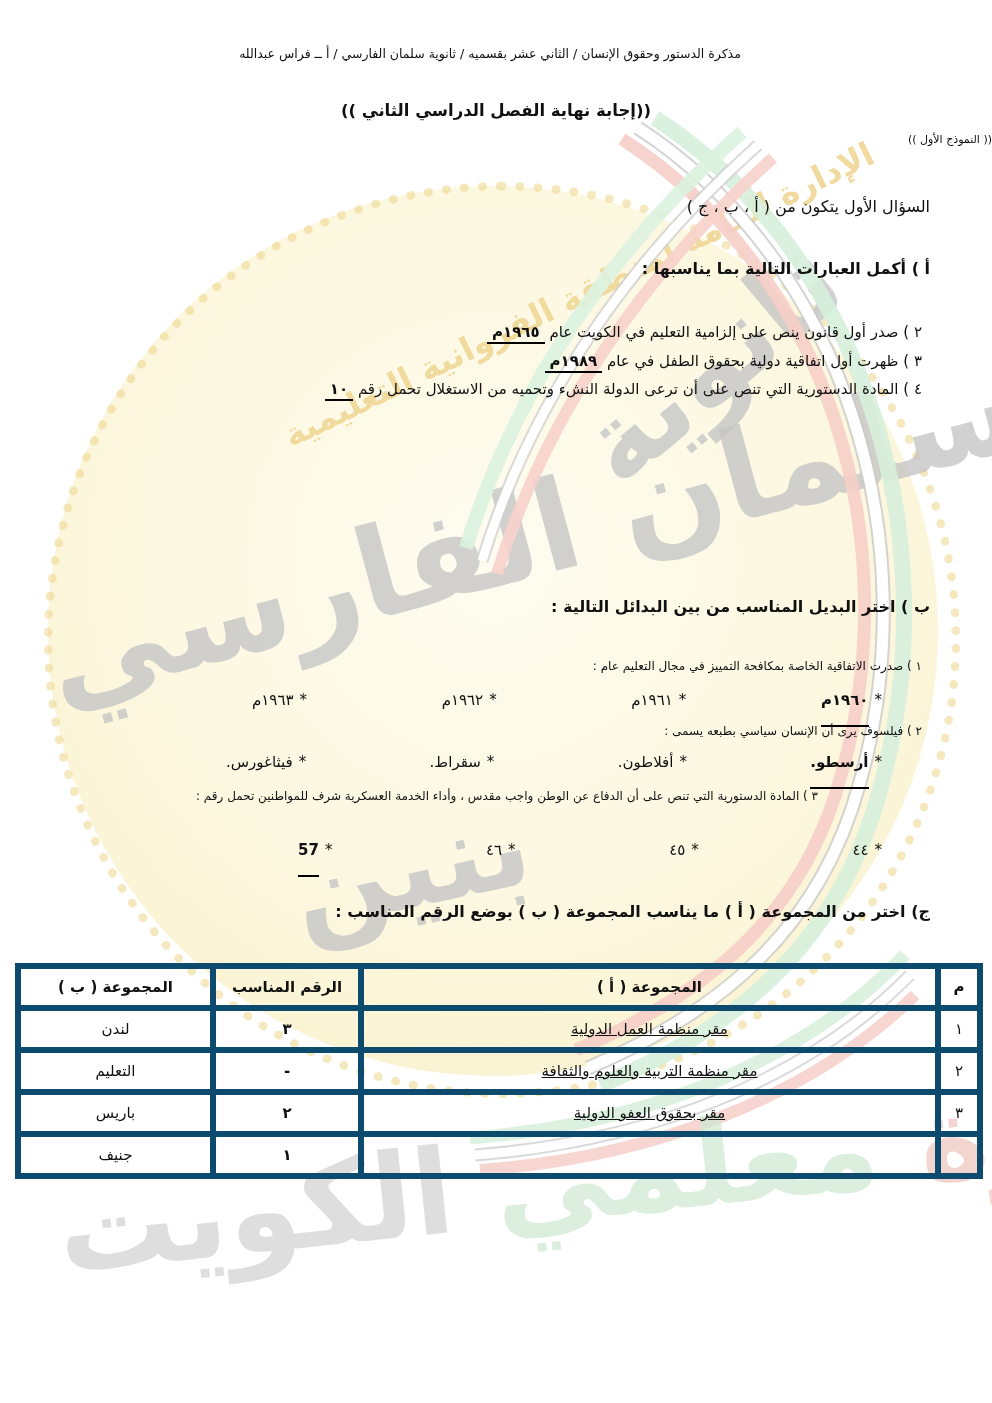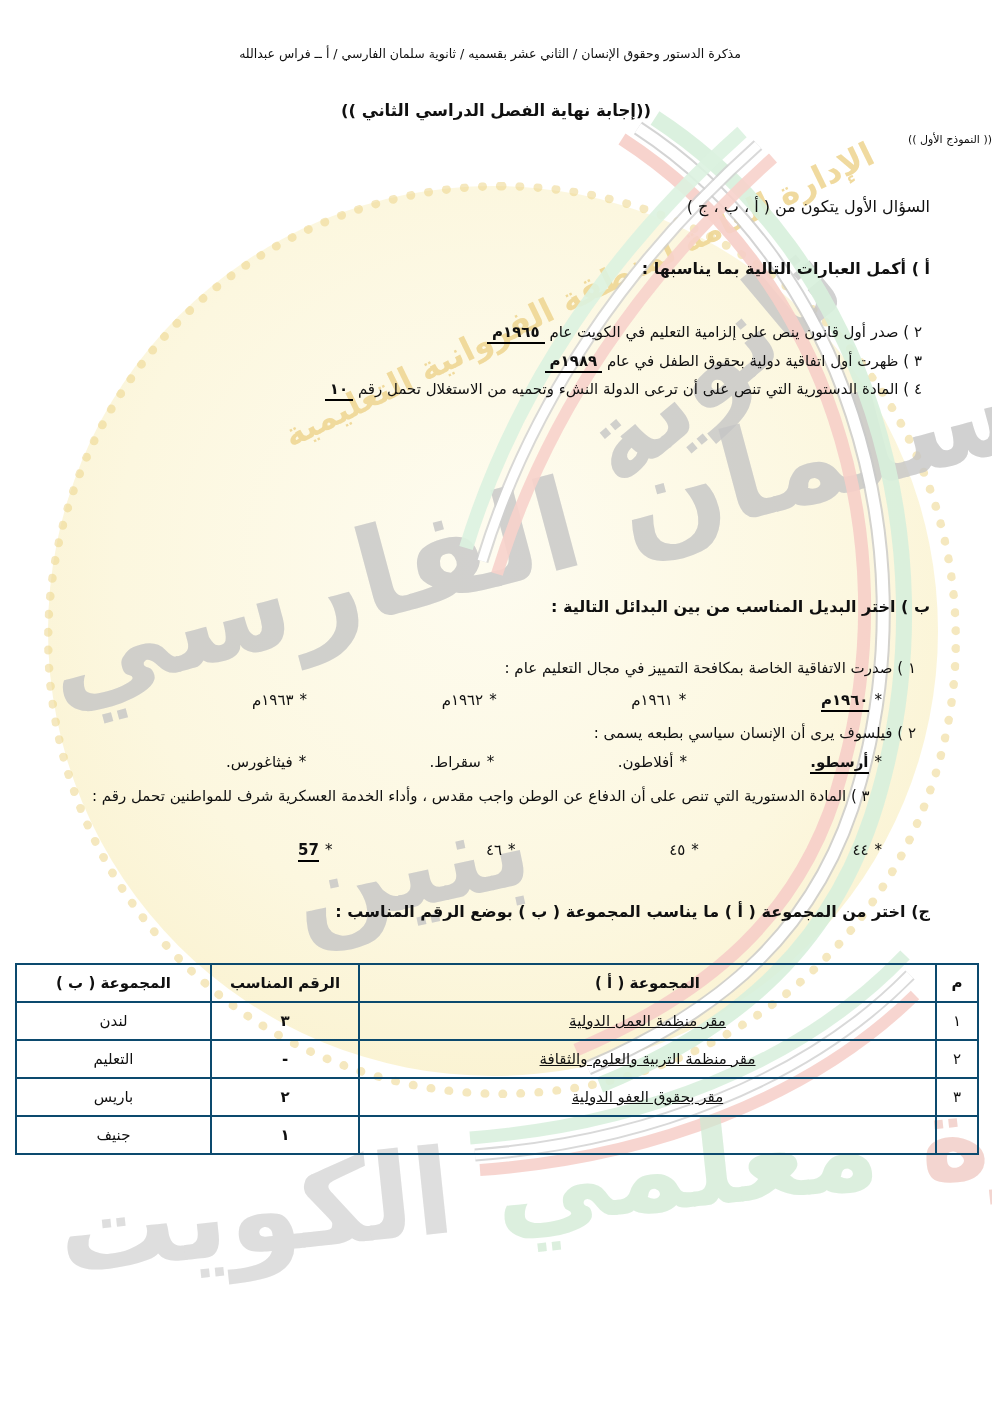--- a/index.html
+++ b/index.html
@@ -43,37 +43,37 @@
     position:absolute; top:46px; left:0; right:12px;
     text-align:center; font-size:12.5px;
   }
   .title1{position:absolute; top:101px; left:0; right:0; text-align:center; font-size:16.5px; font-weight:bold;}
   .title2{position:absolute; top:133px; left:0; right:0; text-align:right; font-size:11px; font-weight:normal;}
   .intro   {position:absolute; top:197px; right:62px; font-size:16px; font-weight:normal;}
   .a-head  {position:absolute; top:259px; right:62px; font-size:16px; font-weight:bold;margin-left:32px;}
   .a-items {position:absolute; top:318px; right:70px; left:55px; font-size:15px; line-height:28.6px; text-align:right;}
   .blank{font-weight:bold; border-bottom:2.5px solid #000; padding:0 5px 1px;}
   .b-head  {position:absolute; top:597px; right:62px; font-size:16px; font-weight:bold;}
-  .q{position:absolute; right:76px; font-size:15px; text-align:left;}
+  .q{position:absolute; right:70px; font-size:12px; text-align:center;}
   .q1t{top:659px;} .q2t{top:724px;}
   .q3t{top:782px; left:92px; line-height:29px;}
   .opts{position:absolute; display:flex; justify-content:space-between; direction:rtl; font-size:15px;}
   .o1{top:691px; right:110px; left:252px;}
   .o2{top:753px; right:110px; left:226px;}
   .o3{top:841px; right:110px; left:298px;}
   .mark{margin-left:6px;}
-  .correct{font-weight:bold; border-bottom:2.5px solid #000; padding-bottom:1px;margin-top:33px;}
+  .correct{font-weight:bold; border-bottom:2.5px solid #000; padding-bottom:16px;margin-top:33px;}
   .c-head  {position:absolute; top:902px; right:62px; font-size:16px; font-weight:bold;}
   table.match{
     position:absolute; top:963px; left:15px; width:962px;
     border-collapse:collapse; direction:rtl; font-size:15px;
     table-layout:fixed;
   }
   table.match th, table.match td{
-    border:2px solid #0c4a6e; padding:4px 8px; height:28px; vertical-align:middle;
+    border:6px solid #0c4a6e; padding:4px 8px; height:28px; vertical-align:middle;
     overflow:hidden; text-align:center;
   }
   table.match th{font-weight:bold;}
   td.ga{text-align:right; padding-right:10px;text-decoration:underline;}
   td.ans{font-weight:bold;}
 </style>
 </head>
 <body>
 
 <div class="page">

